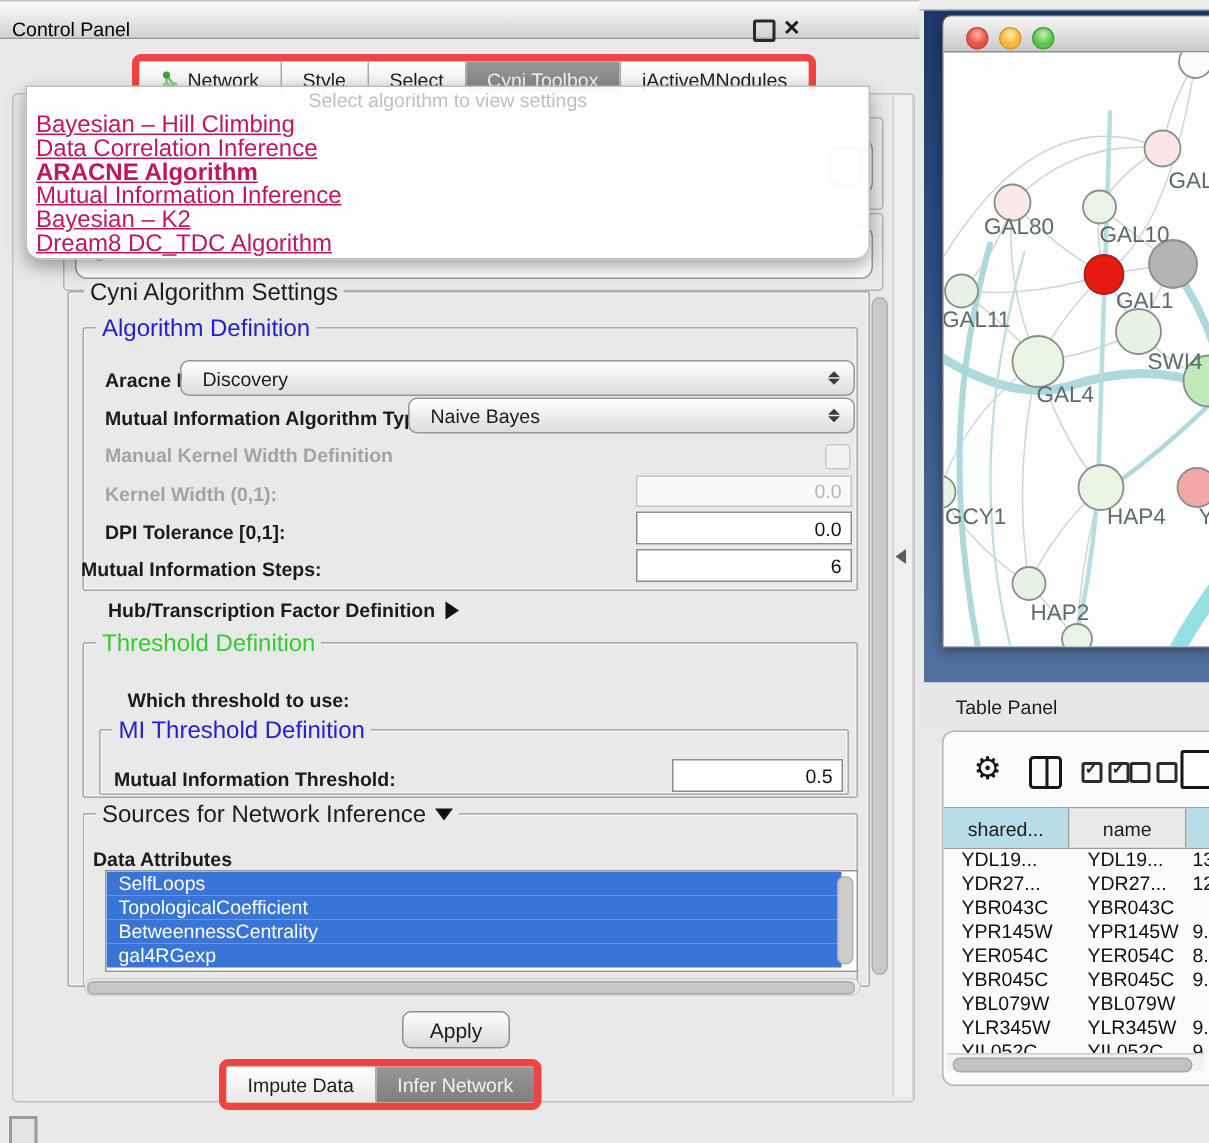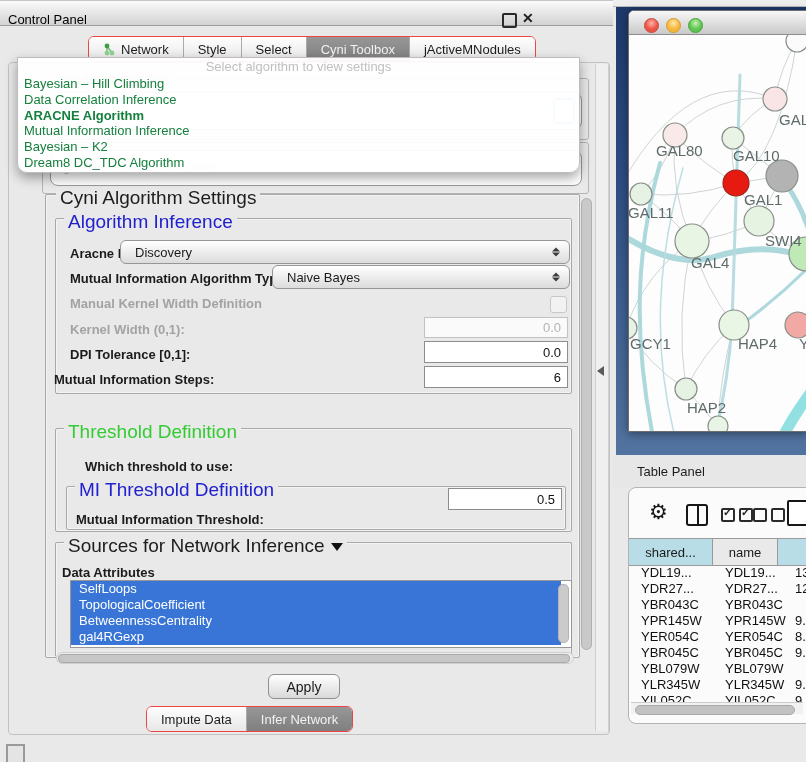--- a/index.html
+++ b/index.html
@@ -9,21 +9,21 @@
 
   
   .cp-titlebar{left:0;top:8;width:613px;height:24px;
     background:linear-gradient(180deg,#fbfbfb,#d2d2d2);
     border-top:1px solid #c6c6c6;border-bottom:1px solid #9d9d9d;}
   .cp-title{left:8px;top:12px;font-size:13px;color:#000000;}
   .wc-float{left:502px;top:13px;width:11px;height:11px;border:2px solid #2a2a2a;border-radius:2px;}
   .wc-close{left:522px;top:10px;font-size:14px;font-weight:bold;color:#1c1c1c;}
 
   
-  .seg{display:flex;height:24px;border:1px solid #ef4444;border-radius:6px;overflow:hidden;background:#fff;}
+  .seg{display:flex;height:24px;border:5px solid #ef4444;border-radius:6px;overflow:hidden;background:#fff;}
   .seg .segtab{display:flex;align-items:center;justify-content:center;gap:5px;
     padding:0 14px;font-size:13px;color:#1d1d1d;
     background:linear-gradient(180deg,#fefefe,#e7e7e7);border-right:1px solid #aaa;white-space:nowrap;cursor:default;}
   .seg .segtab:last-child{border-right:none;}
   .seg .segtab.sel{background:linear-gradient(180deg,#979797,#7f7f7f);color:#f2f2f2;}
   .top-tabs{left:88px;top:36px;}
   .bottom-tabs{left:146px;top:706px;}
   .nettab-icon{width:13px;height:13px;display:inline-block;}
 
   .cp-body{left:8px;top:62px;width:600px;height:671px;border:1px solid #c2c2c2;border-radius:4px;background:#e9e9e9;}
@@ -34,26 +34,26 @@
   .ghost-group{border:1px solid #b5b5b5;border-radius:3px;}
   .ghost-title{font-size:13px;color:#9f9f9f;background:#e9e9e9;padding:0 4px;}
   .ghost-combo{background:#fff;border:1px solid #9a9a9a;border-radius:8px;}
   .ghost-combo .txt{position:absolute;left:12px;top:8px;font-size:13px;color:#b3b3b3;white-space:nowrap;}
   .focus-ring{position:absolute;right:6px;top:5px;width:18px;height:22px;border:2px solid #6aa7dc;border-radius:5px;box-shadow:0 0 5px #7ab3e8;background:#f4f8fc;}
 
   
   .dropdown{left:17px;top:57px;width:561px;height:114px;background:rgba(255,255,255,0.95);
     border:1px solid #bdbdbd;border-radius:0 0 10px 10px;box-shadow:0 5px 12px rgba(0,0,0,0.35);z-index:30;}
   .dd-placeholder{height:18px;line-height:18px;text-align:center;font-size:13px;color:#bfbfbf;}
-  .dd-item{height:15.8px;line-height:15.8px;font-size:13px;color:#15803d;padding-left:6px;white-space:nowrap;cursor:default;}
+  .dd-item{height:15.8px;line-height:15.8px;font-size:16px;color:#be185d;padding-left:6px;white-space:nowrap;cursor:default;text-decoration:underline;}
   .dd-item.bold{font-weight:bold;}
 
   
   .group{border:1px solid #a8a8a8;border-radius:2px;box-shadow:inset 0 0 0 1px rgba(255,255,255,0.5);}
-  .gtitle{position:absolute;top:-8px;font-size:19px;background:#e9e9e9;padding:0 4px;white-space:nowrap;}
+  .gtitle{position:absolute;top:-8px;font-size:16px;background:#e9e9e9;padding:0 4px;white-space:nowrap;}
   .gtitle.blue{color:#2121cf;}
   .gtitle.green{color:#33cc33;}
   .gtitle.plain{color:#1d1d1d;}
 
   .lbl{font-size:13px;font-weight:bold;color:#1b1b1b;white-space:nowrap;}
   .lbl.dis{color:#a3a3a3;}
   .combo{background:linear-gradient(180deg,#ffffff,#dcdcdc);border:1px solid #969696;border-radius:6px;
     font-size:13px;color:#1b1b1b;display:flex;align-items:center;padding-left:14px;box-sizing:border-box;}
   .combo .spin{position:absolute;right:9px;top:50%;transform:translateY(-50%);display:flex;flex-direction:column;gap:1px;}
   .combo .spin i{display:block;width:0;height:0;border-left:4px solid transparent;border-right:4px solid transparent;}
@@ -173,21 +173,21 @@
   </div>
 
   <div class="abs group" style="left:45px;top:194px;width:533px;height:462px;">
     <span class="gtitle plain" style="left:10px;">Cyni Algorithm Settings</span>
   </div>
   <div class="abs" style="left:580px;top:196px;width:13px;height:456px;">
     <div style="position:absolute;left:1px;top:2px;width:11px;height:452px;background:#c9c9c9;border:1px solid #b0b0b0;border-radius:6px;box-sizing:border-box;"></div>
   </div>
 
   <div class="abs group" style="left:55px;top:218px;width:515px;height:174px;">
-    <span class="gtitle blue" style="left:8px;">Algorithm Inference</span>
+    <span class="gtitle blue" style="left:8px;">Algorithm Definition</span>
   </div>
   <div class="abs lbl" style="left:70px;top:246px;">Aracne Mode:</div>
   <div class="abs combo" style="left:120px;top:240px;width:450px;height:24px;">
     <span>Discovery</span>
     <span class="spin">
         <i class="up"></i>
         <i class="dn"></i>
       </span>
   </div>
   <div class="abs lbl" style="left:70px;top:271px;">Mutual Information Algorithm Type:</div>
@@ -200,30 +200,33 @@
   </div>
   <div class="abs lbl dis" style="left:70px;top:296px;text-align:right;">Manual Kernel Width Definition</div>
   <div class="abs checkbox" style="left:550px;top:296px;width:15px;height:15px;"></div>
   <div class="abs lbl dis" style="left:70px;top:322px;">Kernel Width (0,1):</div>
   <div class="abs field dis" style="left:424px;top:317px;width:144px;height:21px;">0.0</div>
   <div class="abs lbl" style="left:70px;top:347px;">DPI Tolerance [0,1]:</div>
   <div class="abs field" style="left:424px;top:341px;width:144px;height:22px;">0.0</div>
   <div class="abs lbl" style="left:54px;top:372px;">Mutual Information Steps:</div>
   <div class="abs field" style="left:424px;top:366px;width:144px;height:22px;">6</div>
 
+  <div class="abs lbl" style="left:72px;top:399px;">
+    <span>Hub/Transcription Factor Definition</span><span class="tri-right"></span>
+  </div>
 
   <div class="abs group" style="left:55px;top:428px;width:515px;height:102px;">
     <span class="gtitle green" style="left:8px;">Threshold Definition</span>
   </div>
   <div class="abs lbl" style="left:85px;top:459px;">Which threshold to use:</div>
   <div class="abs group" style="left:66px;top:486px;width:498px;height:42px;">
     <span class="gtitle blue" style="left:8px;">MI Threshold Definition</span>
   </div>
   <div class="abs lbl" style="left:76px;top:512px;">Mutual Information Threshold:</div>
-  <div class="abs field" style="left:448px;top:488px;width:114px;height:22px;">0.5</div>
+  <div class="abs field" style="left:448px;top:506px;width:114px;height:22px;">0.5</div>
 
   <div class="abs group" style="left:55px;top:542px;width:515px;height:114px;border-bottom:none;">
     <span class="gtitle plain" style="left:8px;"><span>Sources for Network Inference</span><span class="tri-down"></span></span>
   </div>
   <div class="abs lbl" style="left:62px;top:565px;">Data Attributes</div>
   <div class="abs attr-list" style="left:70px;top:580px;width:500px;height:66px;">
     <div id="attr-items">
         <div class="attr-item">SelfLoops</div>
         <div class="attr-item">TopologicalCoefficient</div>
         <div class="attr-item">BetweennessCentrality</div>
@@ -331,21 +334,21 @@
           <span class="cb checked"></span>
         </span>
       <span class="cbpair" style="left:124px;">
           <span class="cb"></span>
           <span class="cb"></span>
         </span>
       <span class="docicon"></span>
     </div>
     <div class="tp-header" id="tp-header">
         <div class="th hl" style="width: 84px;">shared...</div>
-        <div class="th" style="width: 65px;">name</div>
+        <div class="th" style="width: 78px;">name</div>
         <div class="th hl" style="width: 58px;"></div>
       </div>
     <div class="tp-rows" id="tp-rows">
         <div class="tr">
           <div class="td" style="width: 84px; padding-left: 12px;">YDL19...</div>
           <div class="td" style="width: 78px; padding-left: 12px;">YDL19...</div>
           <div class="td" style="width: 58px; padding-left: 4px;">13</div>
         </div>
         <div class="tr">
           <div class="td" style="width: 84px; padding-left: 12px;">YDR27...</div>

